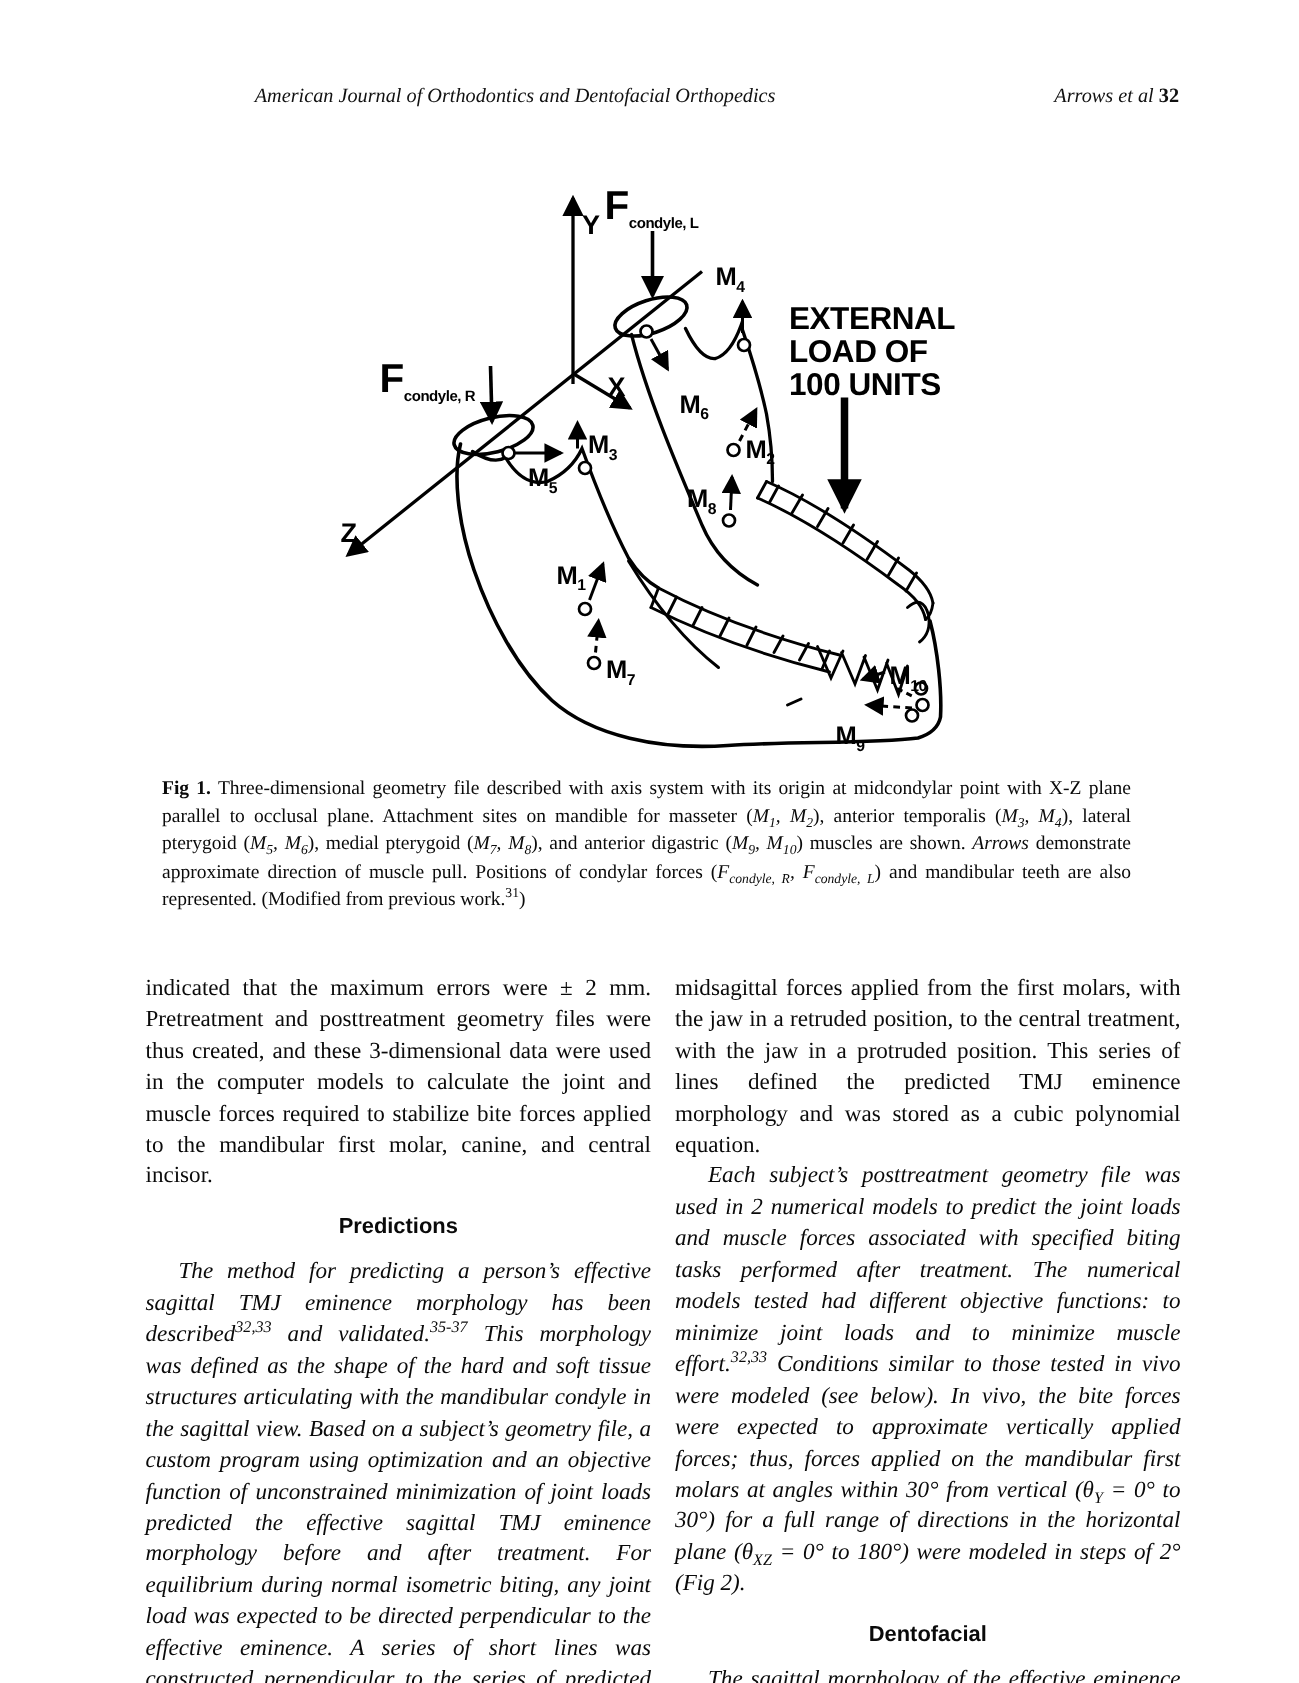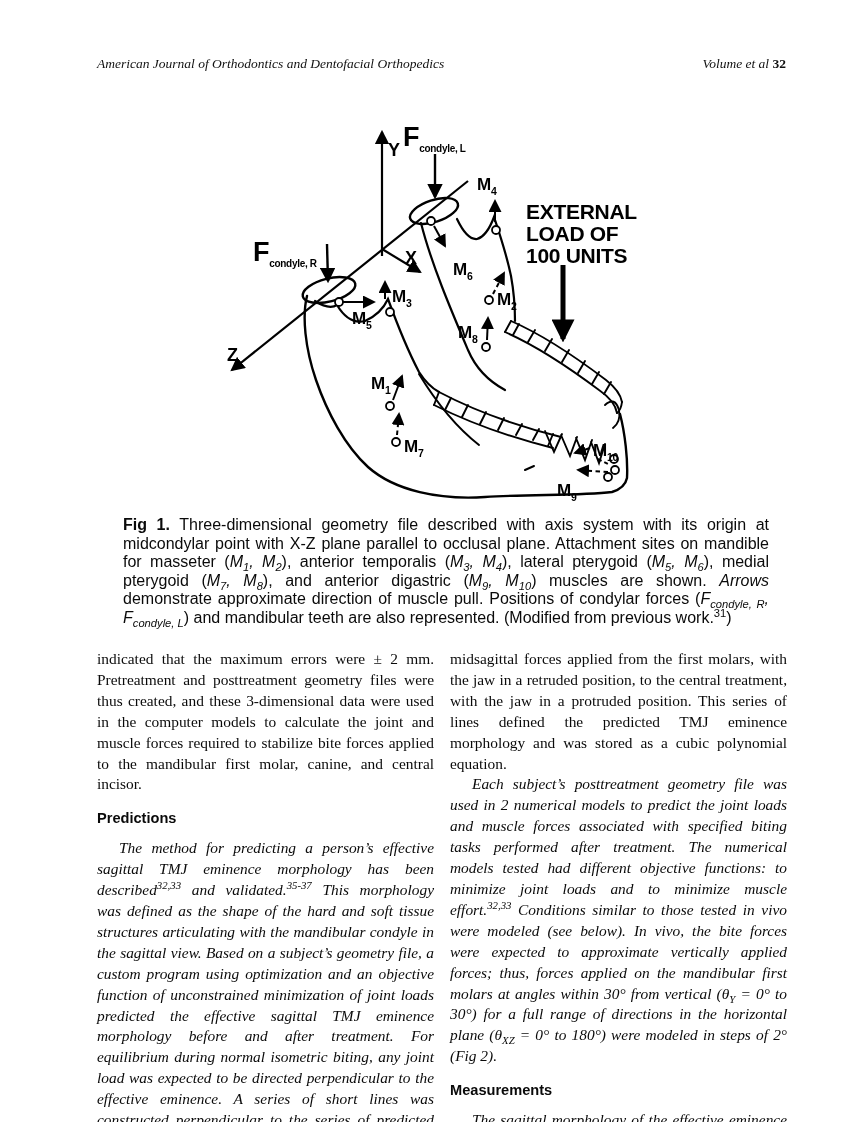--- a/index.html
+++ b/index.html
@@ -1,58 +1,58 @@
 <!DOCTYPE html>
 <html><head>
 <meta charset="utf-8">
 <style>
   html,body{margin:0;padding:0;background:#fff;}
   #page{position:relative;width:866px;height:1122px;background:#fff;color:#000;overflow:hidden;}
 
   
-  .hdr{position:absolute;top:56px;font-family:"Liberation Serif",serif;font-size:13.5px;line-height:16.5px;color:#111;}
+  .hdr{position:absolute;top:56px;font-family:"Liberation Serif",serif;font-size:13.5px;line-height:16.5px;color:#111;text-align:right;}
   .hdr-left{left:97px;width:420px;}
   .hdr-right{left:566px;width:220px;text-align:right;}
 
   
   #fig{position:absolute;left:225px;top:118px;width:440px;height:394px;}
   #fig svg{display:block;}
   .flab{font-family:"Liberation Sans",sans-serif;font-weight:900;fill:#000;letter-spacing:-0.3px;}
 
   
-  #caption{position:absolute;left:123px;top:516px;width:646px;
-    font-family:Liberation Sans, sans-serif;font-size:16px;line-height:18.6px;
+  #caption{position:absolute;left:108px;top:516px;width:646px;
+    font-family:Liberation Serif, serif;font-size:13px;line-height:18.6px;
     text-align:justify;color:#0a0a0a;}
 
   
   #body{position:absolute;left:97px;top:649px;width:690px;display:flex;gap:16px;
     font-family:"Liberation Serif",serif;font-size:15.4px;line-height:20.9px;color:#0a0a0a;}
   .col{width:337px;text-align:justify;}
   .col p{margin:0;}
   .col p.indent{text-indent:22px;font-style:italic;}
   .bhead{font-family:"Liberation Sans",sans-serif;font-weight:bold;font-size:14.6px;
-    margin:13px 0 9px 0;text-align:left;}
+    margin:13px 0 9px 0;text-align:center;}
 
   
   .rt-i{font-style:italic;}
   .rt-b{font-weight:bold;}
   .rt-sup{vertical-align:super;font-size:0.7em;line-height:0;}
   .rt-sub{vertical-align:sub;font-size:0.7em;line-height:0;}
   .rt-isub{font-style:italic;vertical-align:sub;font-size:0.7em;line-height:0;}
 </style>
 </head>
 <body>
 
 <div id="page">
 
   <div class="hdr hdr-left">
     <div><span class="rt-i">American Journal of Orthodontics and Dentofacial Orthopedics</span></div>
   </div>
   <div class="hdr hdr-right">
-    <div><span class="rt-i">Volume et al</span><span class="rt-b"> 32</span></div>
+    <div><span class="rt-i">Arrows et al</span><span class="rt-b"> 32</span></div>
   </div>
 
   <div id="fig">
     <svg width="440" height="394" viewBox="0 0 440 394">
       <defs>
         <marker id="ah" viewBox="0 0 10 10" refX="8.5" refY="5" markerWidth="6.5" markerHeight="6.5" orient="auto-start-reverse">
           <path d="M0 0 L10 5 L0 10 z" fill="#000"></path>
         </marker>
         <marker id="ahb" viewBox="0 0 10 10" refX="8.5" refY="5" markerWidth="4.6" markerHeight="4.6" orient="auto-start-reverse">
           <path d="M0 0 L10 5 L0 10 z" fill="#000"></path>
@@ -161,18 +161,18 @@
 
   <div id="body">
     <div class="col">
       <p>indicated that the maximum errors were ± 2 mm. Pretreatment and posttreatment geometry files were thus created, and these 3-dimensional data were used in the computer models to calculate the joint and muscle forces required to stabilize bite forces applied to the mandibular first molar, canine, and central incisor.</p>
       <div class="bhead">Predictions</div>
       <p class="indent">The method for predicting a person’s effective sagittal TMJ eminence morphology has been described<span class="rt-sup">32,33</span> and validated.<span class="rt-sup">35-37</span> This morphology was defined as the shape of the hard and soft tissue structures articulating with the mandibular condyle in the sagittal view. Based on a subject’s geometry file, a custom program using optimization and an objective function of unconstrained minimization of joint loads predicted the effective sagittal TMJ eminence morphology before and after treatment. For equilibrium during normal isometric biting, any joint load was expected to be directed perpendicular to the effective eminence. A series of short lines was constructed perpendicular to the series of predicted joint load directions that corresponded to a series of</p>
     </div>
     <div class="col">
       <p>midsagittal forces applied from the first molars, with the jaw in a retruded position, to the central treatment, with the jaw in a protruded position. This series of lines defined the predicted TMJ eminence morphology and was stored as a cubic polynomial equation.</p>
       <p class="indent">Each subject’s posttreatment geometry file was used in 2 numerical models to predict the joint loads and muscle forces associated with specified biting tasks performed after treatment. The numerical models tested had different objective functions: to minimize joint loads and to minimize muscle effort.<span class="rt-sup">32,33</span> Conditions similar to those tested in vivo were modeled (see below). In vivo, the bite forces were expected to approximate vertically applied forces; thus, forces applied on the mandibular first molars at angles within 30° from vertical (θ<span class="rt-sub">Y</span> = 0° to 30°) for a full range of directions in the horizontal plane (θ<span class="rt-sub">XZ</span> = 0° to 180°) were modeled in steps of 2° (Fig 2).</p>
-      <div class="bhead">Measurements</div>
+      <div class="bhead">Dentofacial</div>
       <p class="indent">The sagittal morphology of the effective eminence was determined by using a method of jaw tracking.</p>
     </div>
   </div>
 
 </div>
 
 </body></html>

